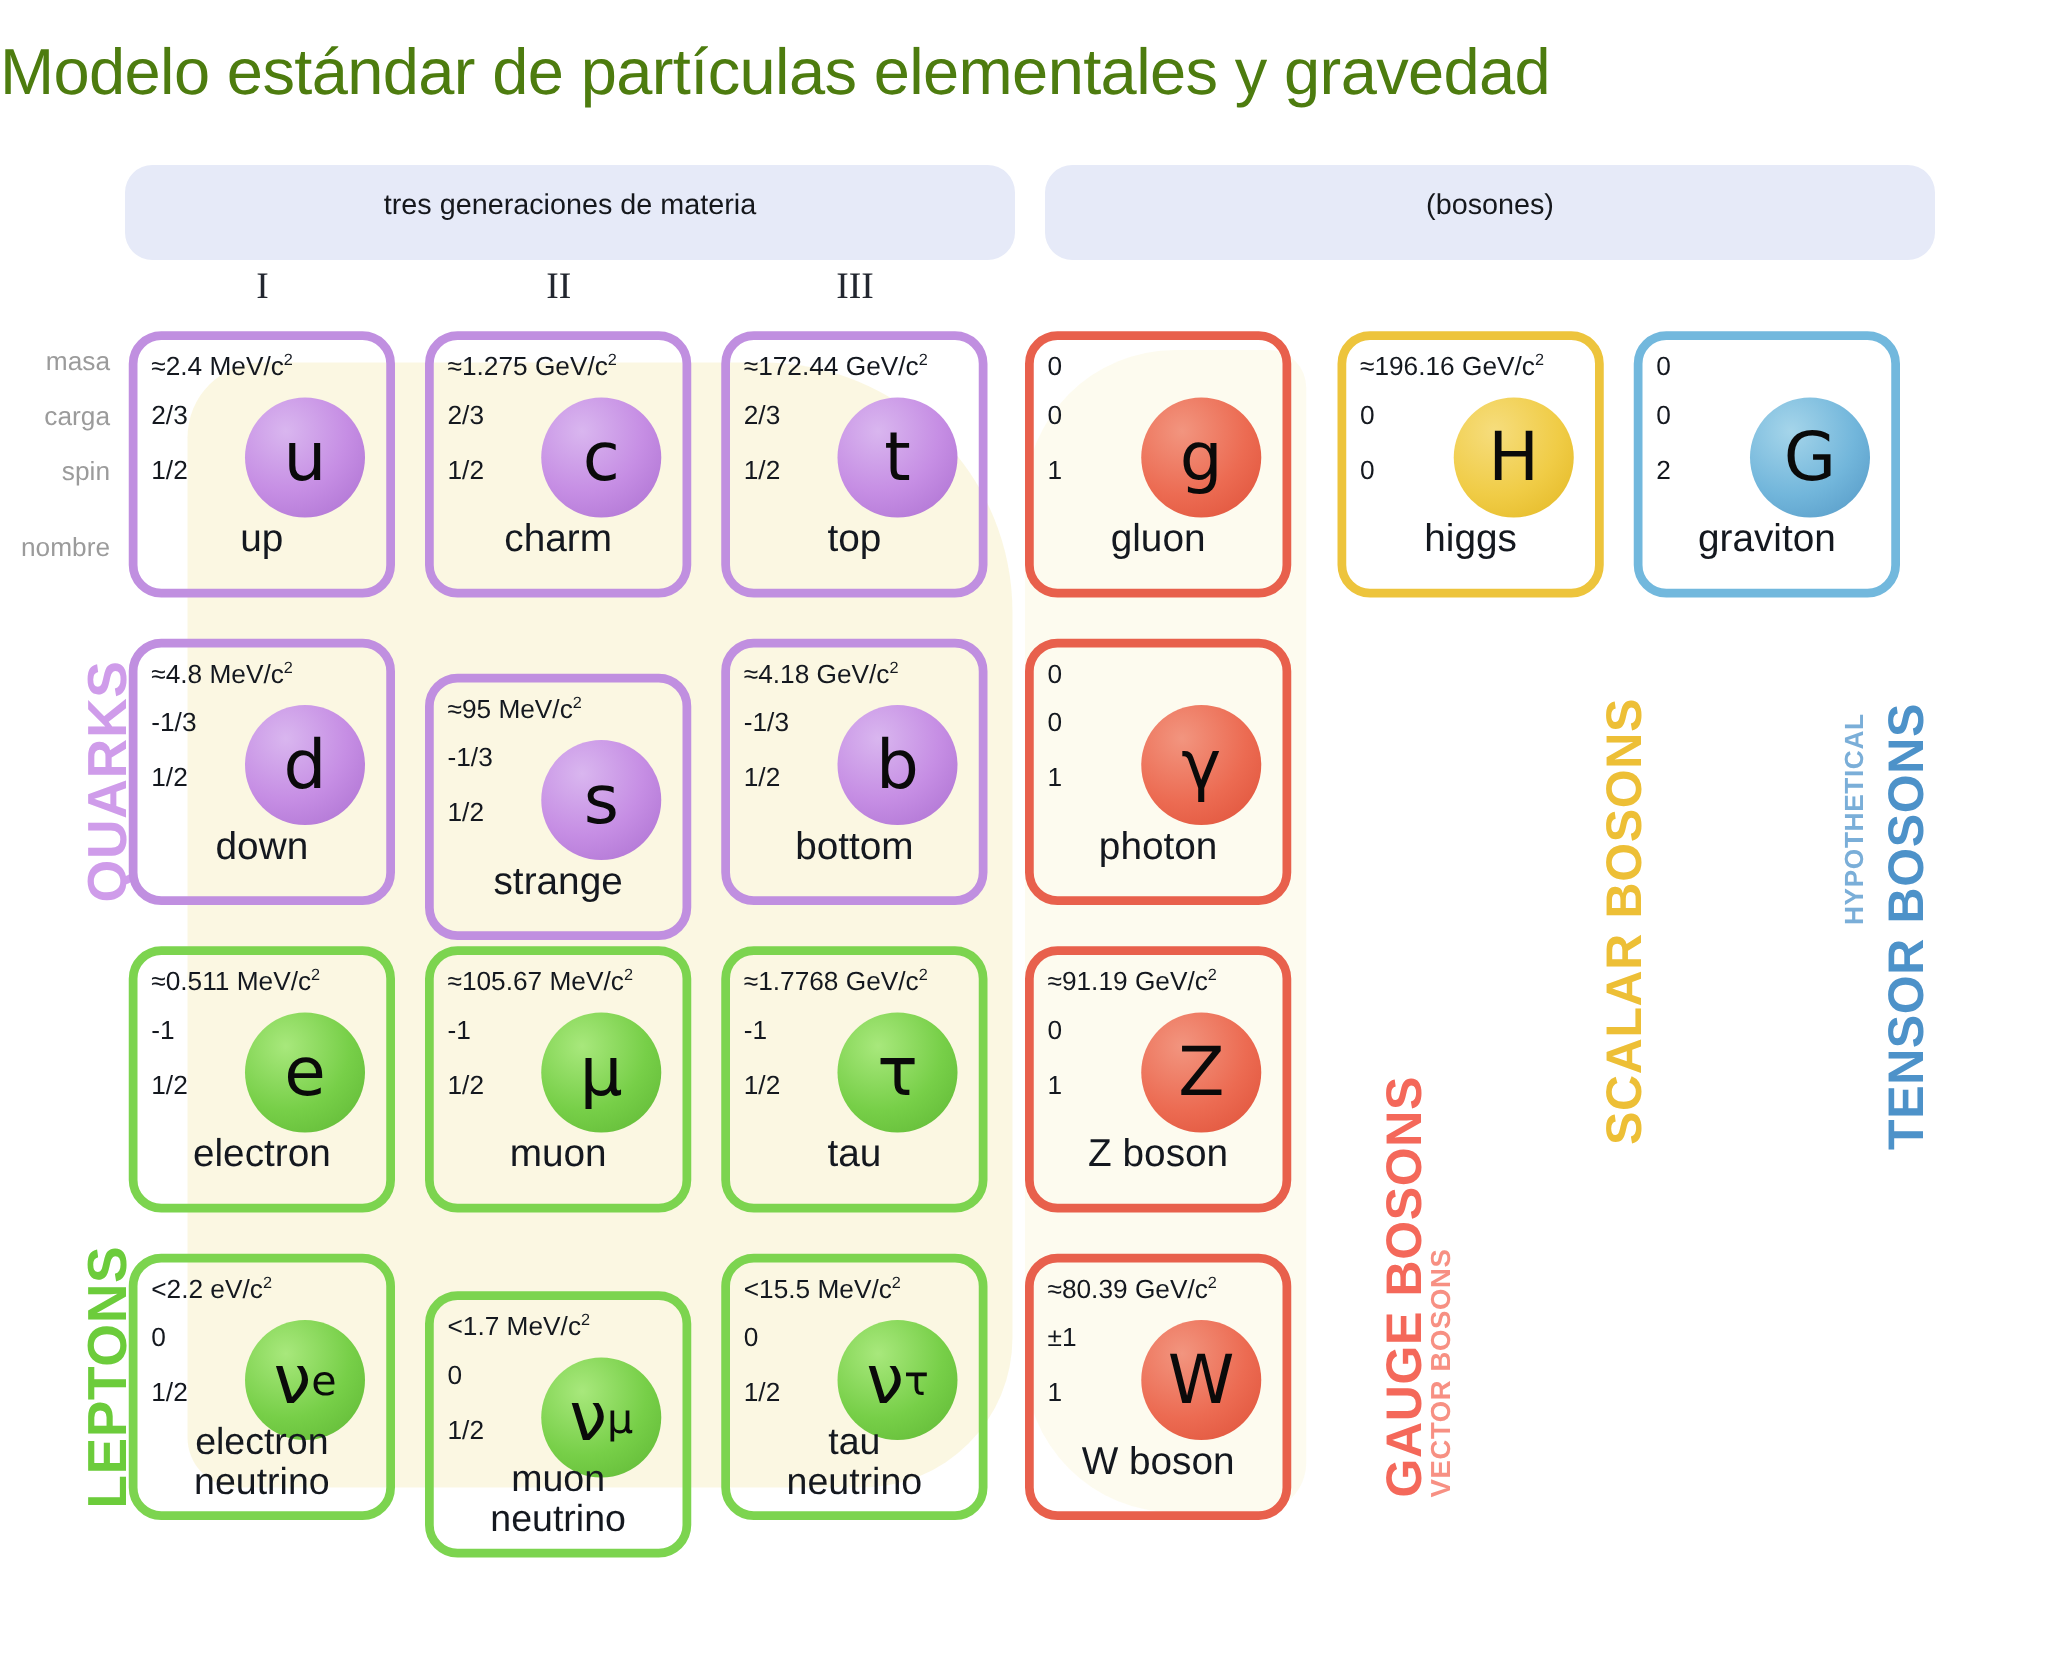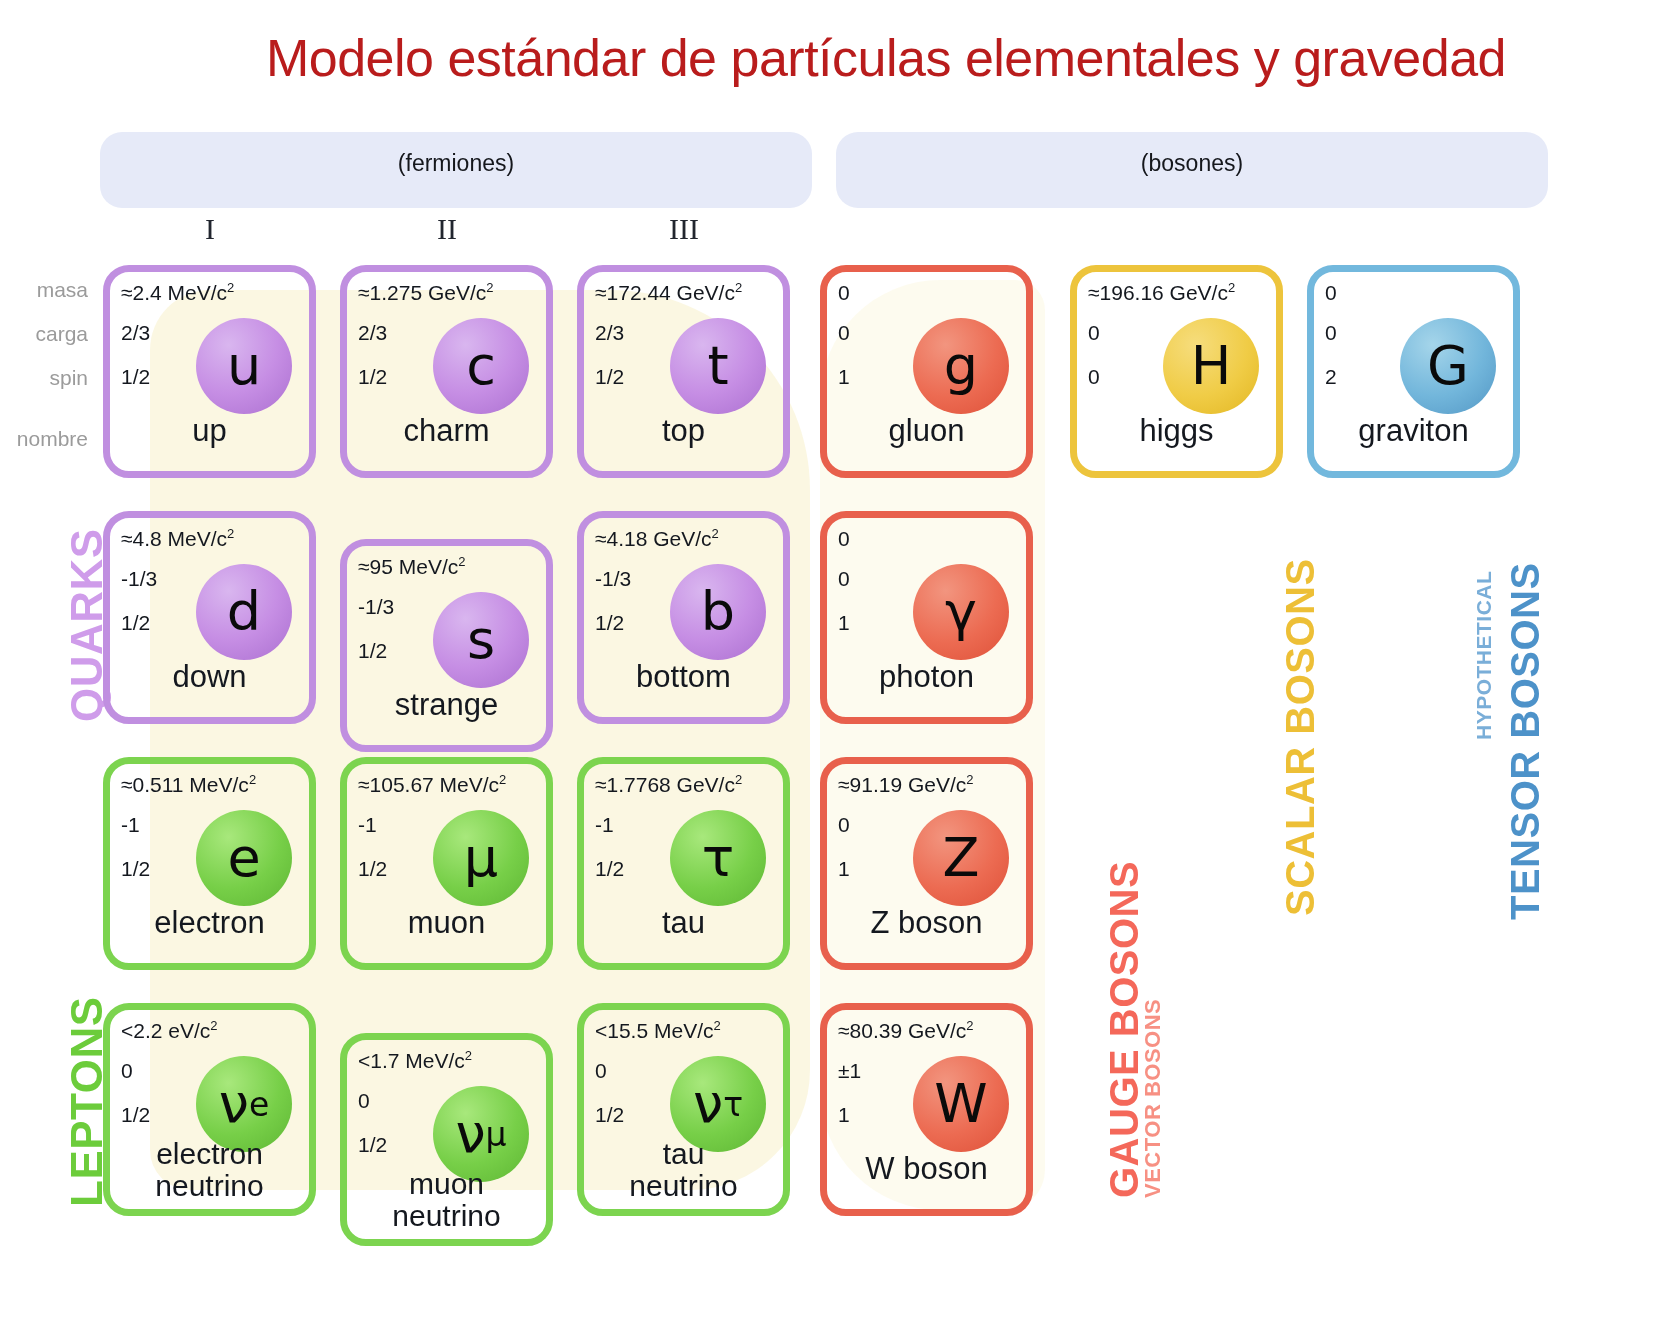--- a/index.html
+++ b/index.html
@@ -12,24 +12,24 @@
     position: relative;
     width: 1653px; height: 1329px;
     background: #ffffff;
     overflow: hidden;
   }
 
   
   #title {
     position: absolute;
     top: 28px; left: 0; width: 1506px;
-    text-align: right;
+    text-align: left;
     font-size: 52px;
     font-weight: 400;
-    color: #b91c1c;
+    color: #4d7c0f;
     letter-spacing: -0.5px;
   }
 
   
   .banner {
     position: absolute;
     background: #e6eaf8;
     border-radius: 22px;
     text-align: center;
     color: #15171c;
@@ -174,21 +174,21 @@
   #lbl-hypo    { left: 1472px; top: 740px;  font-size: 21px; color: #7aaed8; }
 </style>
 </head>
 <body>
 
 <div id="page">
 
   <div id="title">Modelo estándar de partículas elementales y gravedad</div>
 
   <div class="banner" id="banner-fermions">
-    <div>(fermiones)</div>
+    <div>tres generaciones de materia</div>
   </div>
   <div class="banner" id="banner-bosons">
     <div>(bosones)</div>
   </div>
 
   <div class="gen" id="gen-1">I</div>
   <div class="gen" id="gen-2">II</div>
   <div class="gen" id="gen-3">III</div>
 
   <div class="rowlabel" id="lbl-masa">masa</div>

